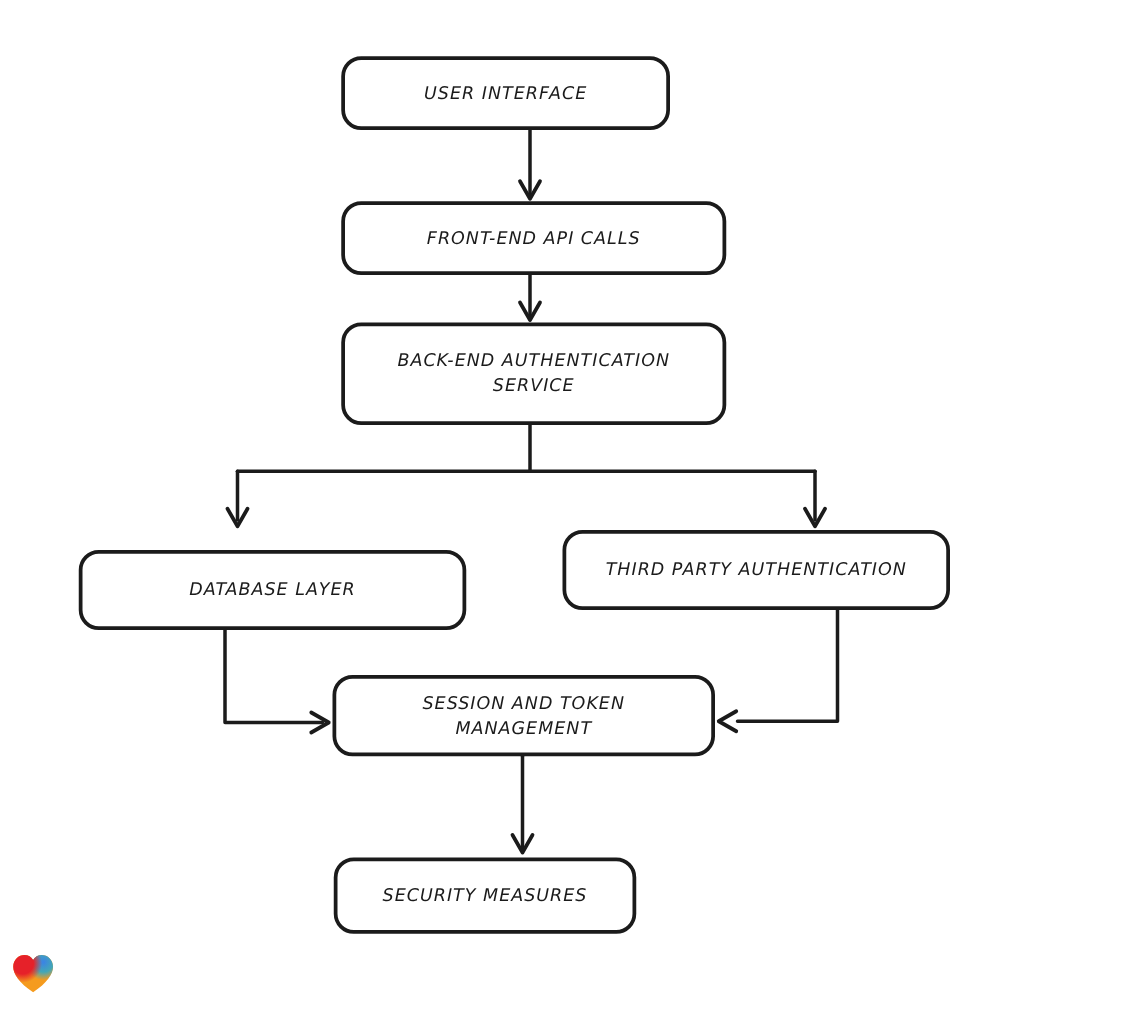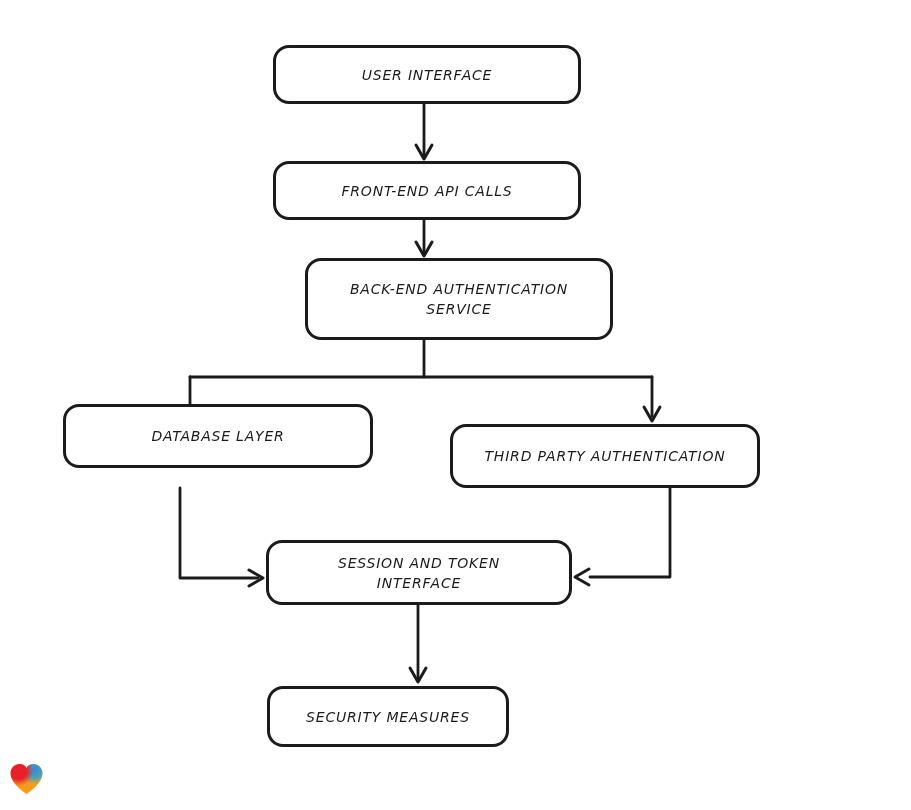--- a/index.html
+++ b/index.html
@@ -26,24 +26,24 @@
     font-size: 14px;
     font-style: italic;
     font-weight: 500;
     letter-spacing: 0.8px;
     color: #1b1b1b;
     text-align: center;
     white-space: pre-line;
     line-height: 20px;
   }
   
-  #node-user-interface               { left: 273px; top: 45px;  width: 308px; height: 59px; }
+  #node-user-interface               { left: 273px; top: 45px;  width: 263px; height: 59px; }
   #node-front-end-api-calls          { left: 273px; top: 161px; width: 308px; height: 59px; justify-content: center; }
-  #node-back-end-auth-service        { left: 273px; top: 258px; width: 308px; height: 82px; margin-left: 32px; }
-  #node-database-layer               { left: 63px;  top: 404px; width: 310px; height: 64px; }
+  #node-back-end-auth-service        { left: 273px; top: 258px; width: 308px; height: 82px; }
+  #node-database-layer               { left: 63px;  top: 440px; width: 310px; height: 64px; }
   #node-third-party-authentication   { left: 450px; top: 424px; width: 310px; height: 64px; }
   #node-session-and-token-management { left: 266px; top: 540px; width: 306px; height: 65px; }
   #node-security-measures            { left: 267px; top: 686px; width: 242px; height: 61px; }
 
   #edges {
     position: absolute;
     left: 0; top: 0;
     width: 911px; height: 810px;
     z-index: 1;
   }
@@ -123,21 +123,21 @@
   <div class="node" id="node-database-layer">
     <span class="label">DATABASE LAYER</span>
   </div>
 
   <div class="node" id="node-third-party-authentication">
     <span class="label">THIRD PARTY AUTHENTICATION</span>
   </div>
 
   <div class="node" id="node-session-and-token-management">
     <span class="label">SESSION AND TOKEN
-INTERFACE</span>
+MANAGEMENT</span>
   </div>
 
   <div class="node" id="node-security-measures">
     <span class="label">SECURITY MEASURES</span>
   </div>
 
   <svg id="logo" viewBox="0 0 36 36" xmlns="http://www.w3.org/2000/svg">
     <defs>
       <clipPath id="heartClip">
         <path d="M18 31.5 C 7.2 24.3, 2.5 17.2, 2.5 11.6 C 2.5 6.2, 6.8 2.5, 11.2 2.5 C 14.2 2.5, 16.7 4, 18 6.4 C 19.3 4, 21.8 2.5, 24.8 2.5 C 29.2 2.5, 33.5 6.2, 33.5 11.6 C 33.5 17.2, 28.8 24.3, 18 31.5 Z"></path>

